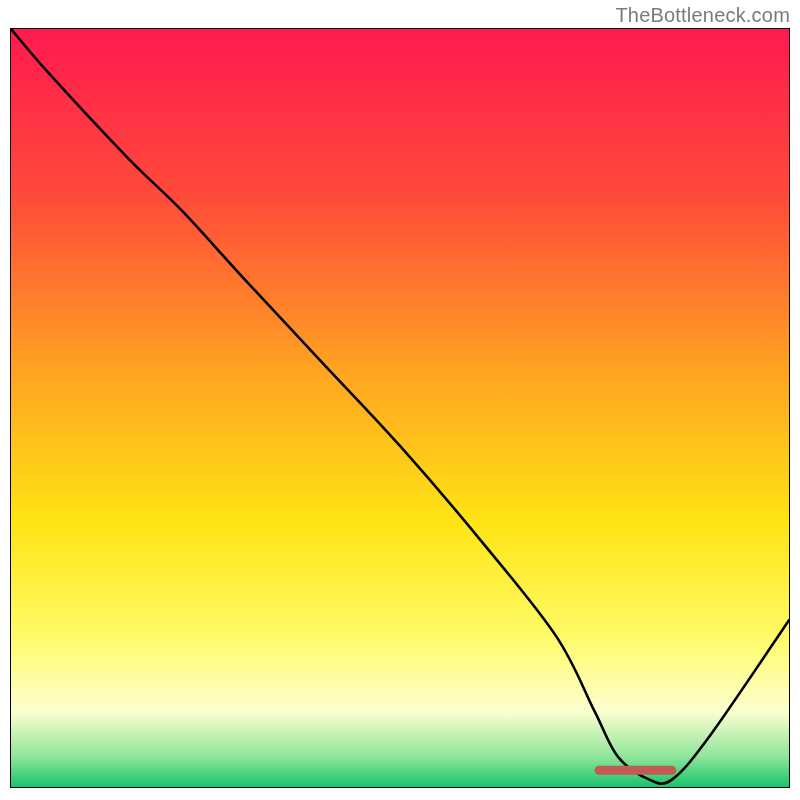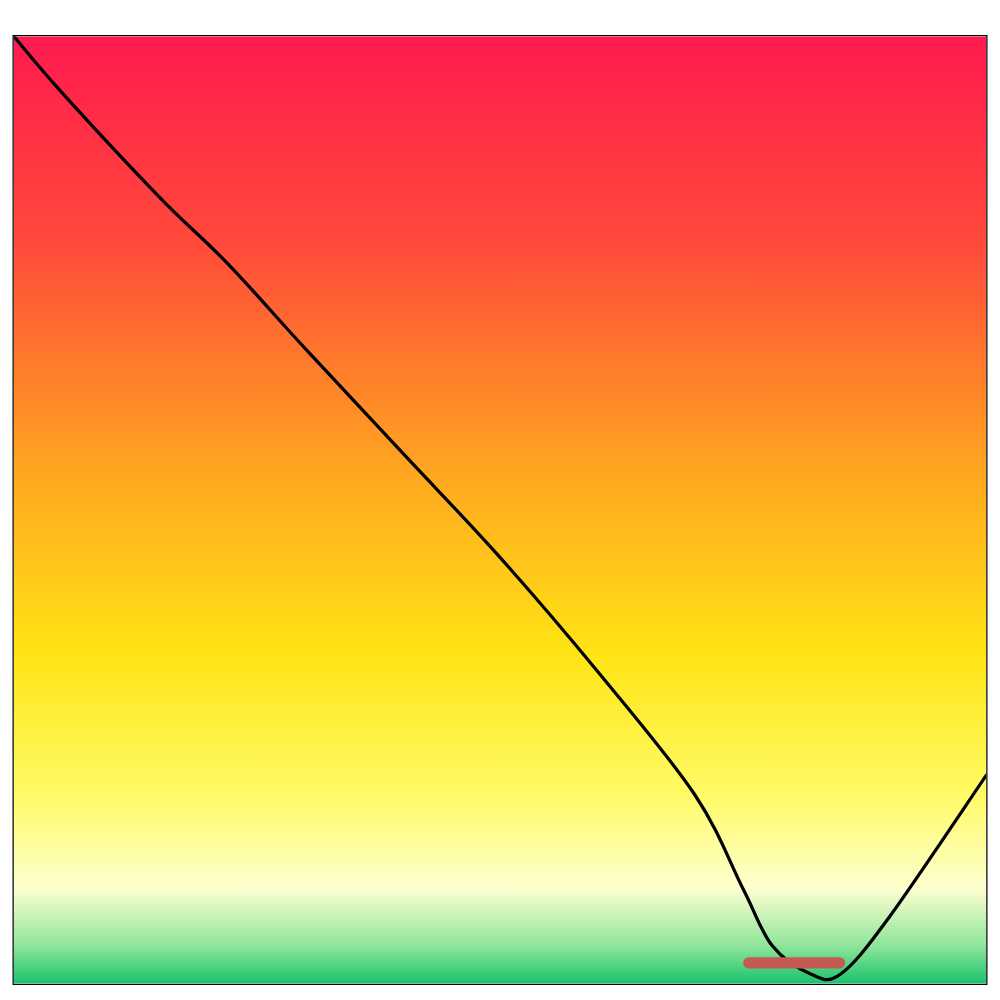--- a/index.html
+++ b/index.html
@@ -37,20 +37,21 @@
   .plot svg {
     width: 100%;
     height: 100%;
     display: block;
   }
 </style>
 </head>
 <body>
 
 <div class="wrap">
+  <div class="attrib">TheBottleneck.com</div>
 
   <div class="plot">
     <svg viewBox="0 0 780 760" preserveAspectRatio="none">
       <defs>
         <linearGradient id="bg-grad" x1="0" y1="0" x2="0" y2="1">
         <stop offset="0%" stop-color="#ff1a4f"></stop>
             <stop offset="22%" stop-color="#ff4a3a"></stop>
             <stop offset="45%" stop-color="#ffa321"></stop>
             <stop offset="65%" stop-color="#ffe414"></stop>
             <stop offset="80%" stop-color="#fffb66"></stop>

